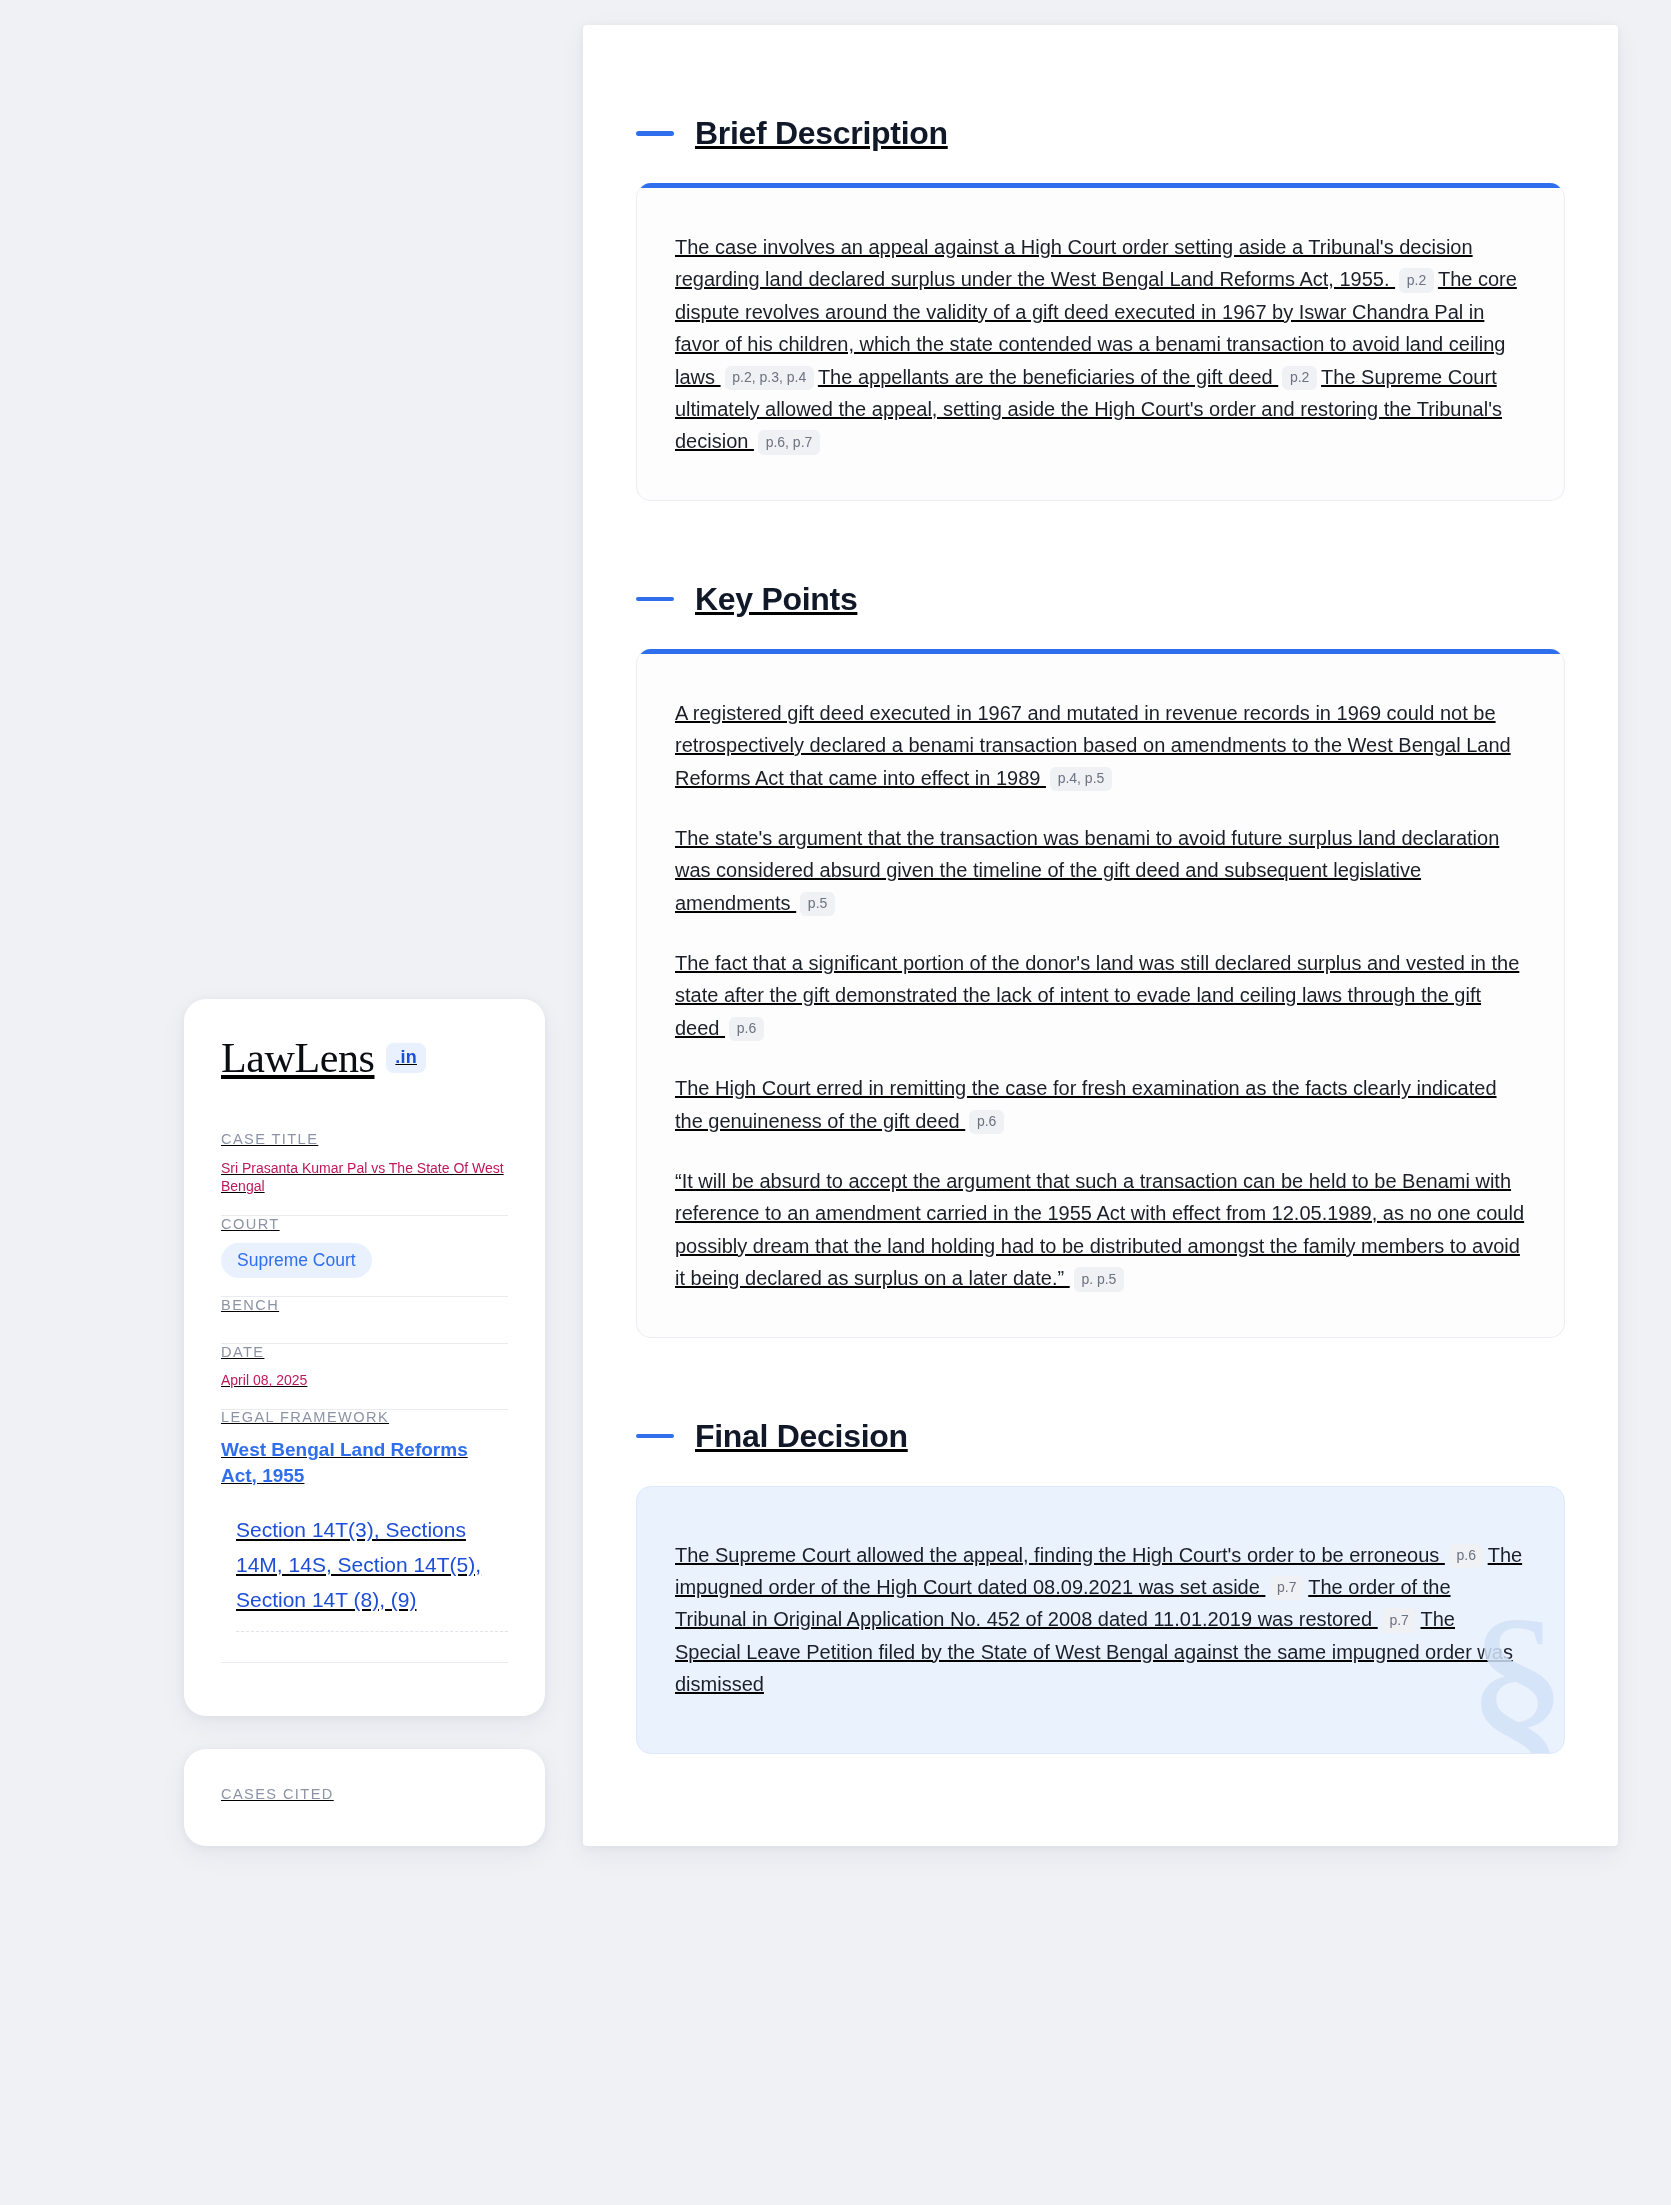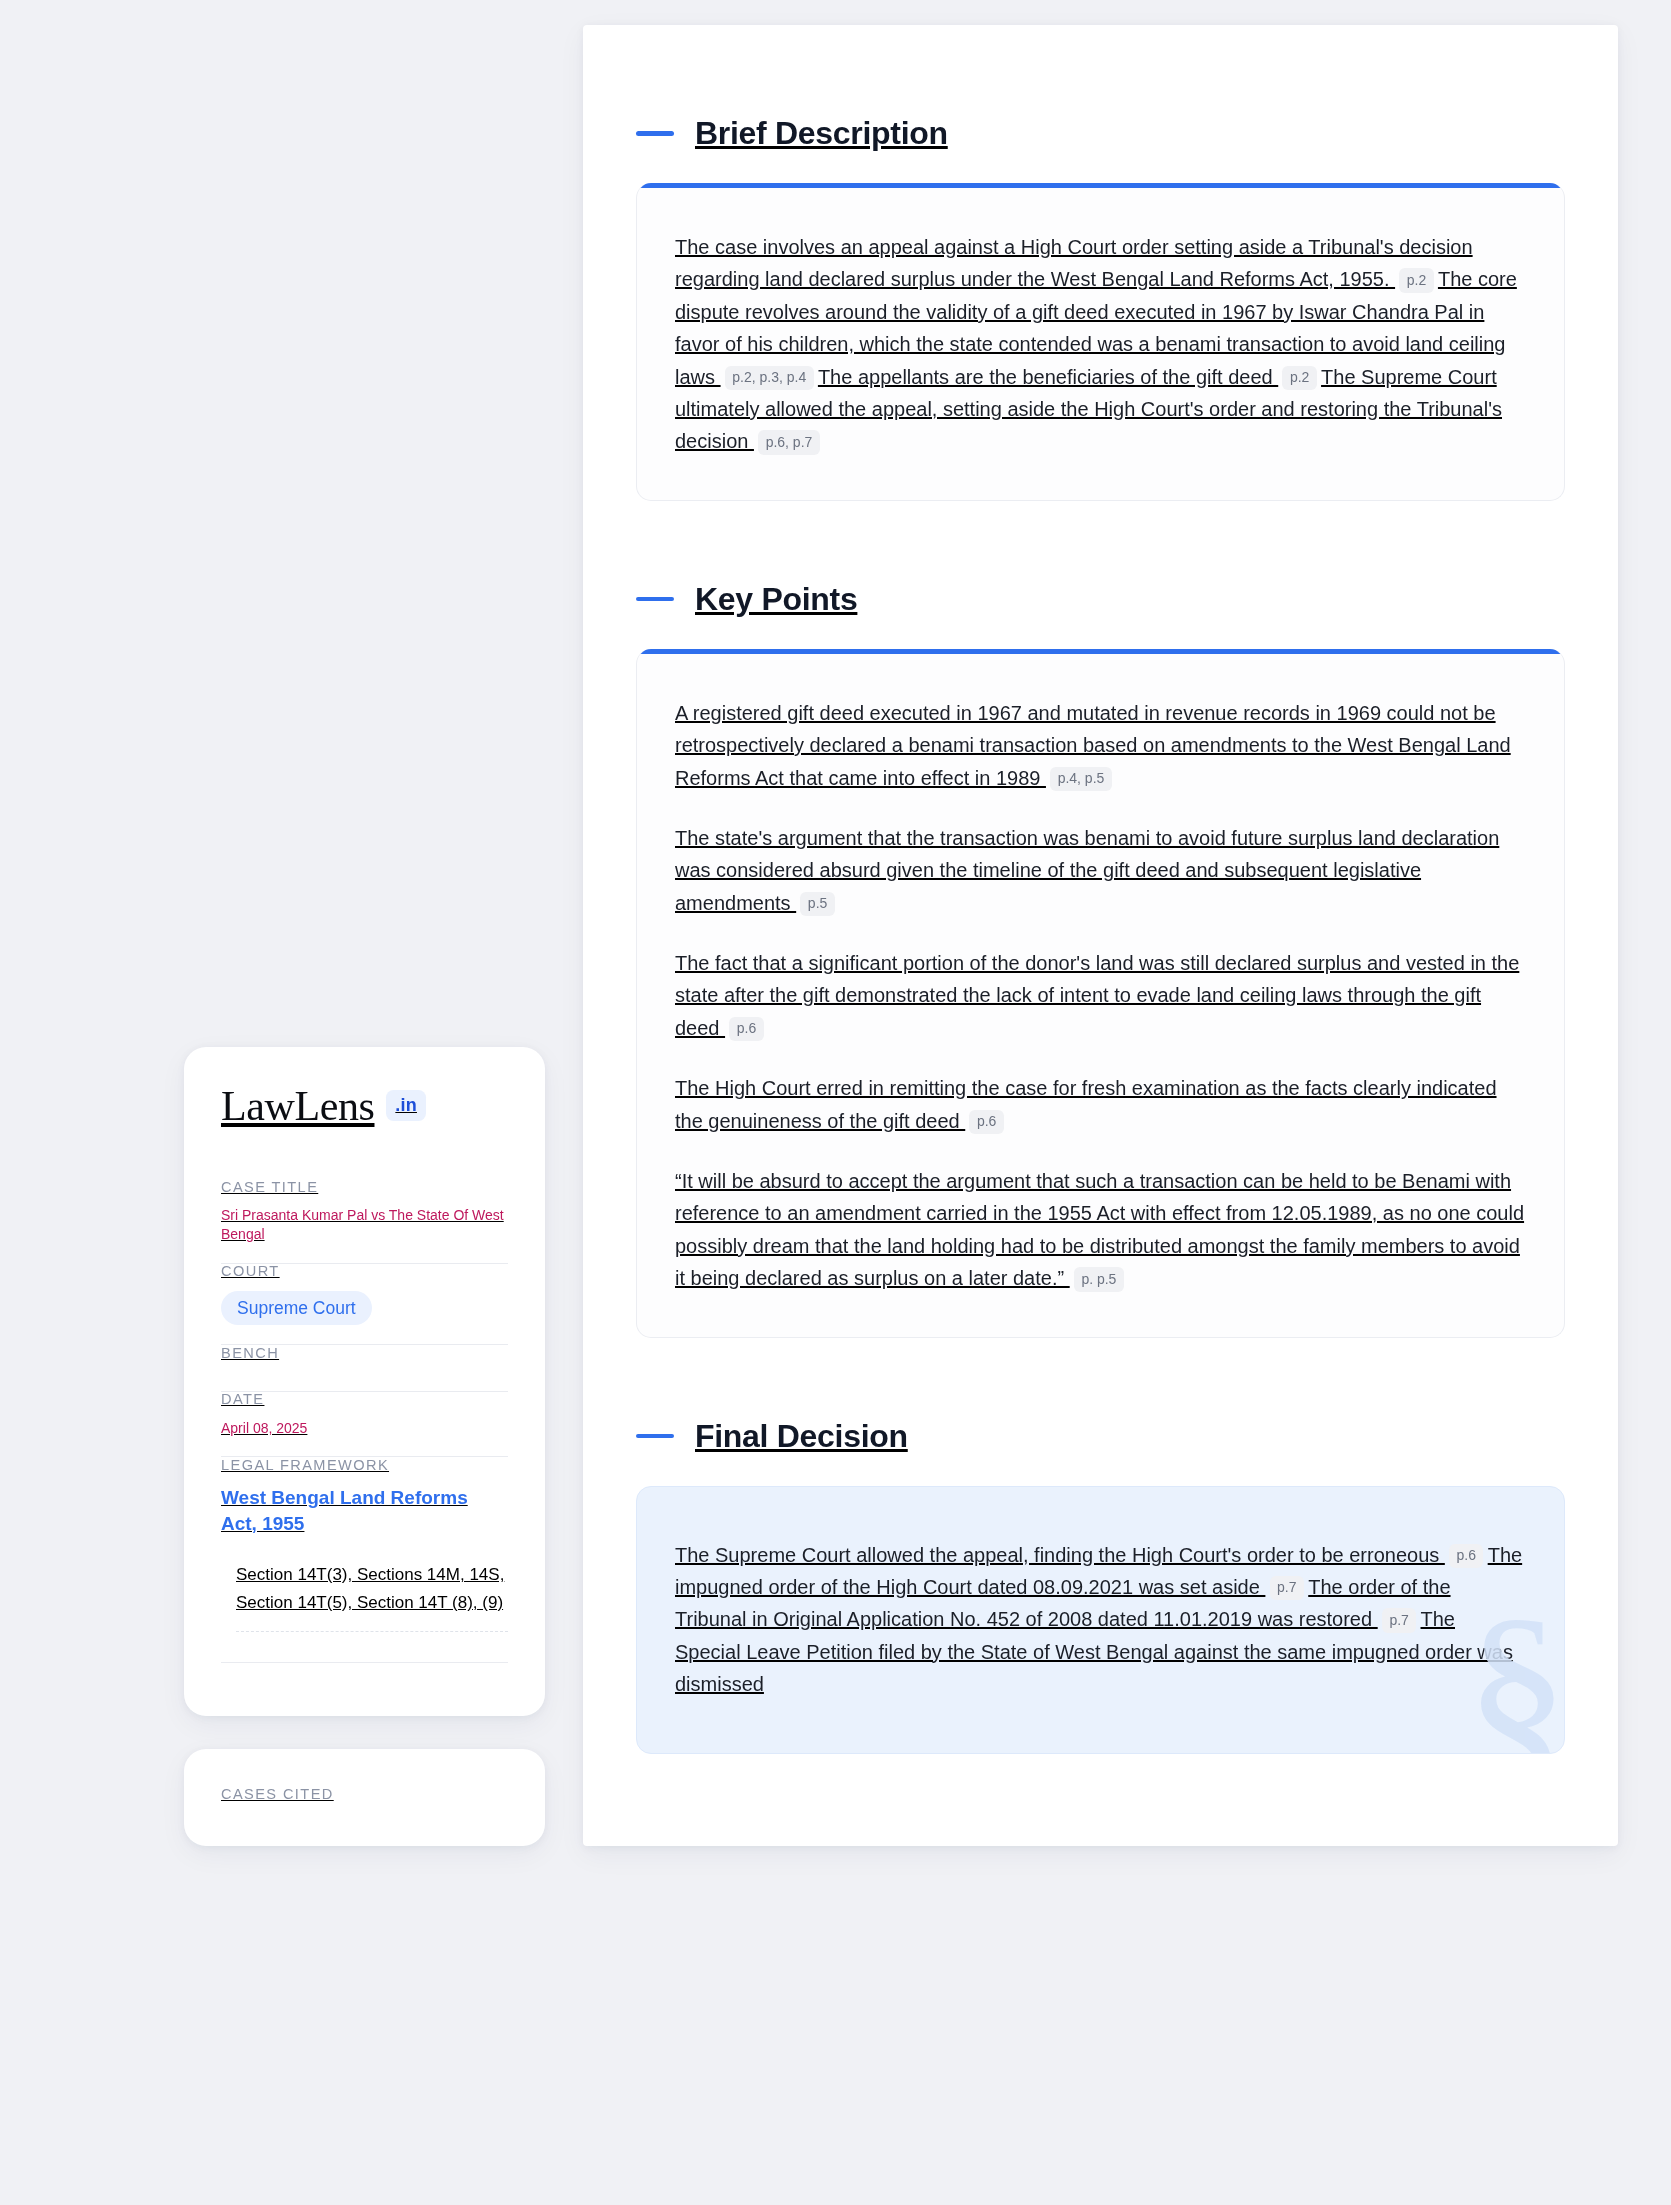--- a/index.html
+++ b/index.html
@@ -118,23 +118,23 @@
   .framework-link {
     font-size: 19px;
     font-weight: bold;
     line-height: 1.35;
     color: #2f6fed;
     text-decoration: none;
     display: block;
   }
   .sections-list { margin-top: 25px; padding-left: 15px; }
   .sections-text {
-    font-size: 17px;
+    font-size: 21px;
     line-height: 1.65;
-    color: #000000;
+    color: #1d4ed8;
   }
   .sections-list .dashed-sep { margin-top: 13.4px; margin-bottom: 0; }
   .card-end-rule { height: 0.8px; background: #e9ebf0; margin-top: 30px; }
 
   .cited-card { padding: 37px 37px 32px 37px; }
   .cited-link {
     display: block;
     font-size: 19px;
     font-weight: bold;
     line-height: 1.4;

